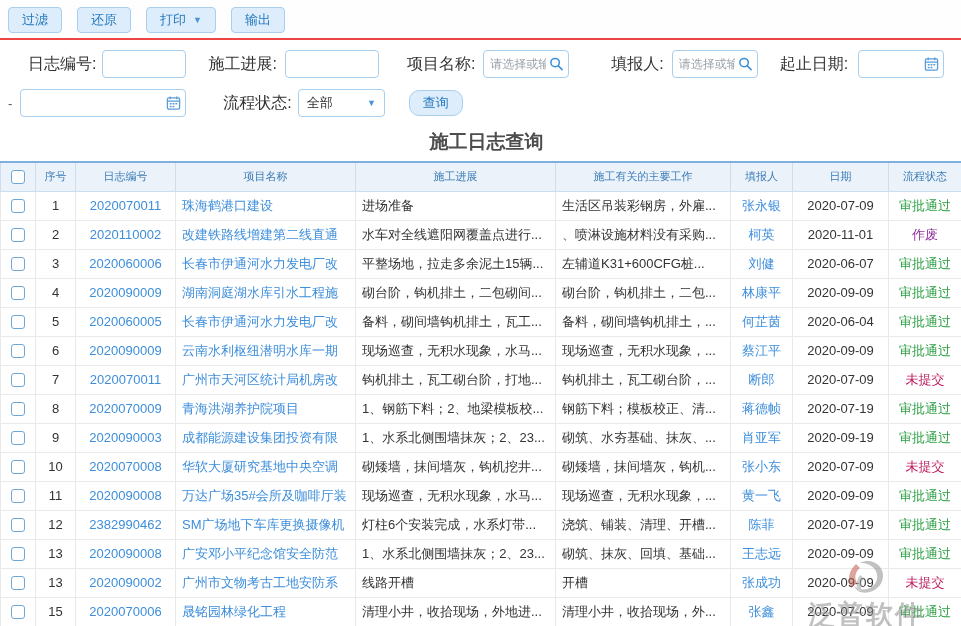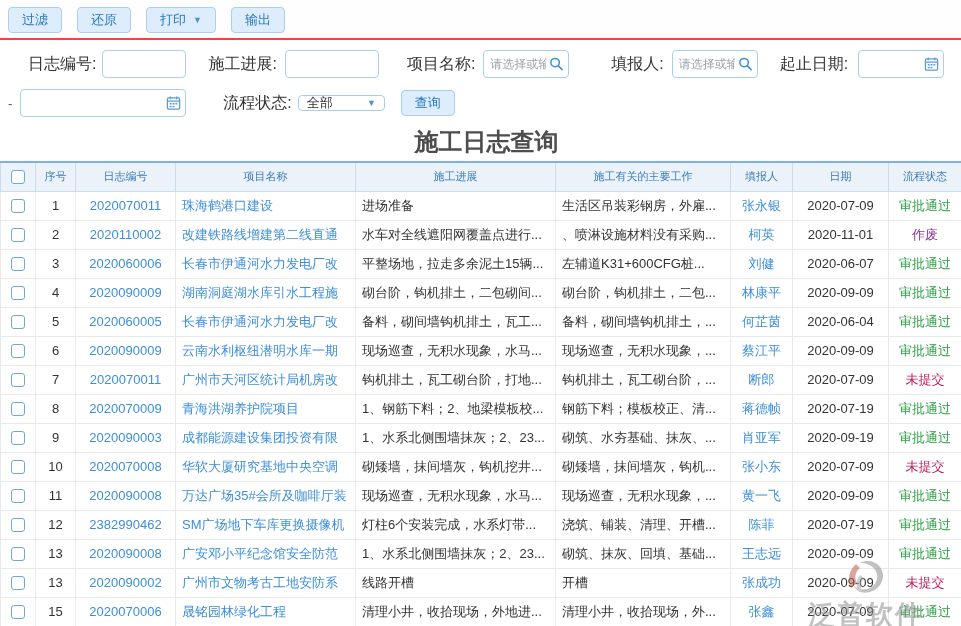--- a/index.html
+++ b/index.html
@@ -54,36 +54,36 @@
   .ibox { position: relative; display: inline-flex; align-items: center; }
   .ibox .finput { padding-right: 22px; width: 86px; }
   .ibox .icon {
     position: absolute; right: 5px; top: 50%;
     transform: translateY(-50%);
     width: 15px; height: 15px; display: inline-flex;
     pointer-events: auto; cursor: pointer;
   }
   .ibox.wide .finput { width: 166px; }
   .fselect {
-    width: 87px; height: 16px;
+    width: 87px; height: 28px;
     border: 1px solid #a9cfee; border-radius: 4px;
     display: inline-flex; align-items: center; justify-content: space-between;
     padding: 0 8px; font-size: 13px; color: #333; cursor: pointer; background: #fff;
   }
   .fselect .caret { font-size: 9px; color: #4a94d4; }
   .dash { font-size: 13px; color: #555; }
   
   .ml8 { margin-left: 8px; }  .ml6 { margin-left: 6px; }
-  .ml10 { margin-left: 10px; } .ml20 { margin-left: 16px; }
+  .ml10 { margin-left: 10px; } .ml20 { margin-left: 24px; border-radius: 10px; }
   .ml22 { margin-left: 22px; } .ml28 { margin-left: 28px; }
   .ml37 { margin-left: 37px; } .ml42 { margin-left: 42px; }
   
   .page-title {
     text-align: center;
-    font-size: 24px;
+    font-size: 19px;
     font-weight: bold;
     color: #4d4d4d;
     height: 34px;
     line-height: 30px;
     padding-left: 12px;
   }
   
   table { width: 961px; border-collapse: collapse; table-layout: fixed; }
   thead th {
     background: #ebf2f9;

